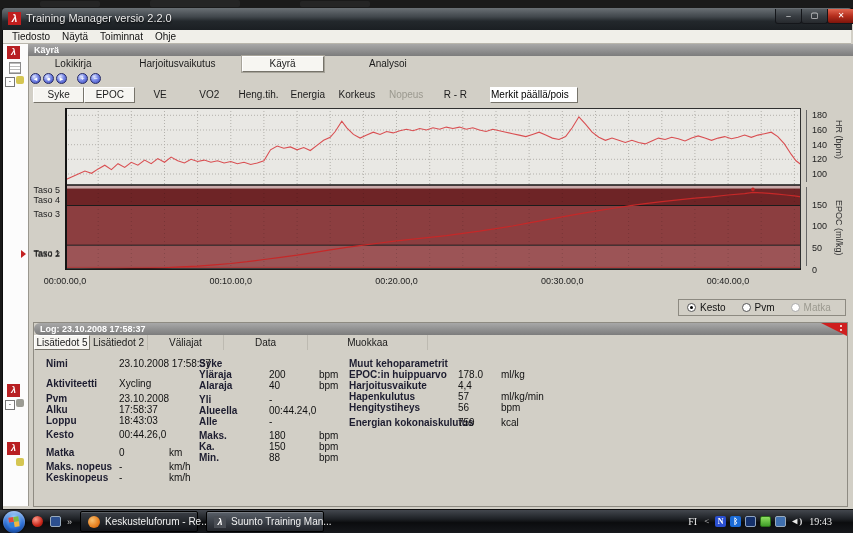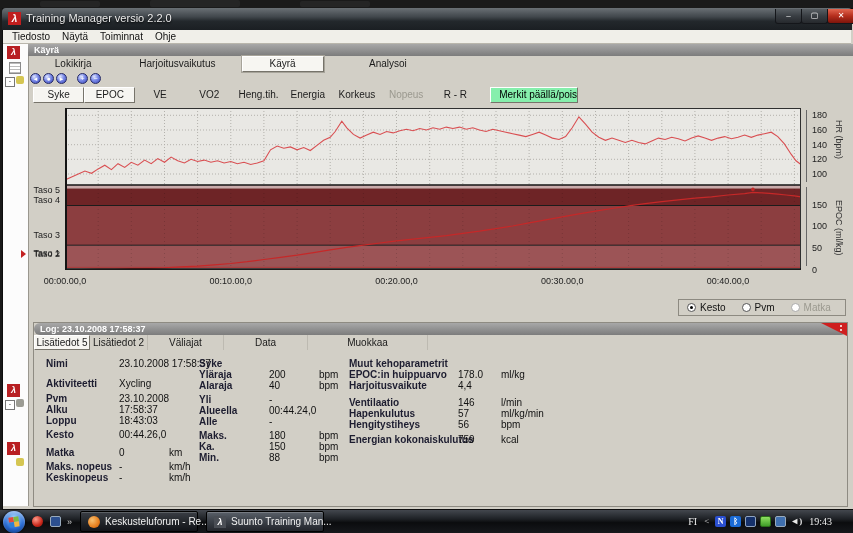--- a/index.html
+++ b/index.html
@@ -48,22 +48,22 @@
   #nav-buttons{left:30px;top:72px;height:13px;display:flex;align-items:center;}
   .navbtn{width:11px;height:11px;border-radius:50%;margin-right:2px;border:1px solid #252a66;
     background:radial-gradient(circle at 35% 30%,#dfe6ff,#7a8ae8 45%,#3947b8);
     color:#fff;font-size:7px;line-height:10px;text-align:center;box-sizing:border-box;}
   .navgap{width:8px;}
   
   #sub-tabs{left:33px;top:87px;width:447px;height:16px;display:flex;}
   .stab{flex:1;text-align:center;font-size:10px;line-height:16px;color:#1c1c1c;white-space:nowrap;}
   .stab.sel{background:#f6f5f1;border:1px solid;border-color:#fff #77746b #77746b #fff;line-height:14px;}
   .stab.dis{color:#9b998f;}
-  #merkit-btn{left:490px;top:87px;width:88px;height:16px;background:#86efac;border:1px solid;
-    border-color:#fff #77746b #77746b #fff;font-size:10px;line-height:14px;text-align:right;box-sizing:border-box;}
+  #merkit-btn{left:490px;top:87px;width:88px;height:16px;background:#ffffff;border:1px solid;
+    border-color:#fff #77746b #77746b #fff;font-size:10px;line-height:14px;text-align:left;box-sizing:border-box;}
   
   #plot{left:65px;top:108px;width:736px;height:162px;}
   #taso-box{left:20px;top:108px;width:42px;height:162px;}
   #hr-ticks{left:810px;top:108px;width:30px;height:77px;}
   #ep-ticks{left:810px;top:185px;width:30px;height:85px;}
   #x-ticks{left:35px;top:276px;width:795px;height:11px;}
   .ticklabel{position:absolute;font-size:9px;color:#222;white-space:nowrap;}
   #taso-box .ticklabel{width:40px;text-align:right;}
   .vaxis{width:1px;background:#666;}
   #vaxis-hr{left:806px;top:110px;height:72px;}
@@ -259,21 +259,21 @@
         <circle cx="687.9" cy="81.4" r="1.8" fill="#c62828"></circle>
         <polyline fill="none" stroke="#d94f52" stroke-width="1.1" points="0,71.9 6.6,68.9 13.3,66 19.9,63.1 26.5,65.3 33.2,60.9 39.8,57.2 46.4,61.6 53,55.7 59.7,59.4 66.3,54.3 72.9,57.2 79.6,52.1 86.2,55.7 92.8,50.6 99.5,54.3 106.1,49.1 112.7,52.8 119.4,55 126,51.3 132.6,53.5 139.2,52.1 145.9,54.3 152.5,52.8 159.1,55 165.8,53.5 172.4,55.7 179,54.3 185.7,56.5 192.3,55 198.9,52.8 205.5,41.8 212.2,38.1 218.8,40.3 225.4,38.9 232.1,41.8 238.7,39.6 245.3,42.5 252,37.4 258.6,32.3 265.2,29.3 270.2,23.5 276.8,13.2 281.8,19.8 288.4,26.4 295.1,30.1 301.7,27.1 308.3,24.2 315,26.4 321.6,23.5 328.2,24.9 334.8,22.7 341.5,21.3 348.1,22.7 354.7,20.5 361.4,22 368,19.8 374.6,21.3 381.3,19.1 387.9,20.5 394.5,19.1 401.2,21.3 407.8,19.8 414.4,22 421,23.5 427.7,21.3 434.3,22.7 440.9,24.2 447.6,25.7 454.2,27.1 460.8,28.6 467.5,26.4 474.1,24.2 480.7,27.1 487.4,30.1 494,31.5 500.6,28.6 507.2,19.8 513.9,8.8 520.5,16.1 527.1,24.2 533.8,29.3 540.4,32.3 547,30.1 553.7,32.3 560.3,34.5 566.9,32.3 573.5,34.5 580.2,35.9 586.8,33 593.4,30.1 600.1,31.5 606.7,29.3 613.3,30.8 620,33 626.6,30.1 633.2,27.9 639.9,30.1 646.5,32.3 653.1,30.1 659.7,28.6 666.4,30.8 673,29.3 679.6,27.1 686.3,29.3 692.9,27.1 699.5,25.7 706.2,24.2 712.8,28.6 719.4,35.9 726.1,46.2 731,52.8 736,56.5"></polyline>
         <line x1="0" y1="77" x2="736" y2="77" stroke="#141414" stroke-width="1.6"></line>
         <rect x="0.5" y="0.5" width="735" height="161" fill="none" stroke="#2f2f2f"></rect>
         <line x1="1" y1="0" x2="1" y2="162" stroke="#141414" stroke-width="2"></line>
         <line x1="0" y1="161" x2="736" y2="161" stroke="#141414" stroke-width="1.6"></line>
       </svg></div>
   <div id="taso-box" class="abs">
       <div class="ticklabel" style="left: 0px; top: 77.2px; width: 40px; text-align: right;">Taso 5</div>
       <div class="ticklabel" style="left: 0px; top: 86.8px; width: 40px; text-align: right;">Taso 4</div>
-      <div class="ticklabel" style="left: 0px; top: 122px; width: 40px; text-align: right;">Taso 3</div>
+      <div class="ticklabel" style="left: 0px; top: 101px; width: 40px; text-align: right;">Taso 3</div>
       <div class="ticklabel" style="left: 0px; top: 140.9px; width: 40px; text-align: right;">Taso 2</div>
       <div class="ticklabel" style="left: 0px; top: 140px; width: 40px; text-align: right;">Taso 1</div>
     </div>
   <div id="vaxis-hr" class="abs vaxis"></div>
   <div id="vaxis-ep" class="abs vaxis"></div>
   <div id="hr-ticks" class="abs">
       <div class="ticklabel" style="left: 2px; top: 61px;">100</div>
       <div class="ticklabel" style="left: 2px; top: 46.3px;">120</div>
       <div class="ticklabel" style="left: 2px; top: 31.7px;">140</div>
       <div class="ticklabel" style="left: 2px; top: 17px;">160</div>
@@ -420,25 +420,20 @@
       <div class="dhead">Muut kehoparametrit</div>
       <div class="drow">
           <span class="lbl">EPOC:in huippuarvo</span>
           <span class="val">178.0</span>
           <span class="unit">ml/kg</span>
         </div>
       <div class="drow">
           <span class="lbl">Harjoitusvaikute</span>
           <span class="val">4,4</span>
           <span class="unit"></span>
-        </div>
-      <div class="drow mt6">
-          <span class="lbl">Ventilaatio</span>
-          <span class="val">146</span>
-          <span class="unit">l/min</span>
         </div>
       <div class="drow">
           <span class="lbl">Hapenkulutus</span>
           <span class="val">57</span>
           <span class="unit">ml/kg/min</span>
         </div>
       <div class="drow">
           <span class="lbl">Hengitystiheys</span>
           <span class="val">56</span>
           <span class="unit">bpm</span>

